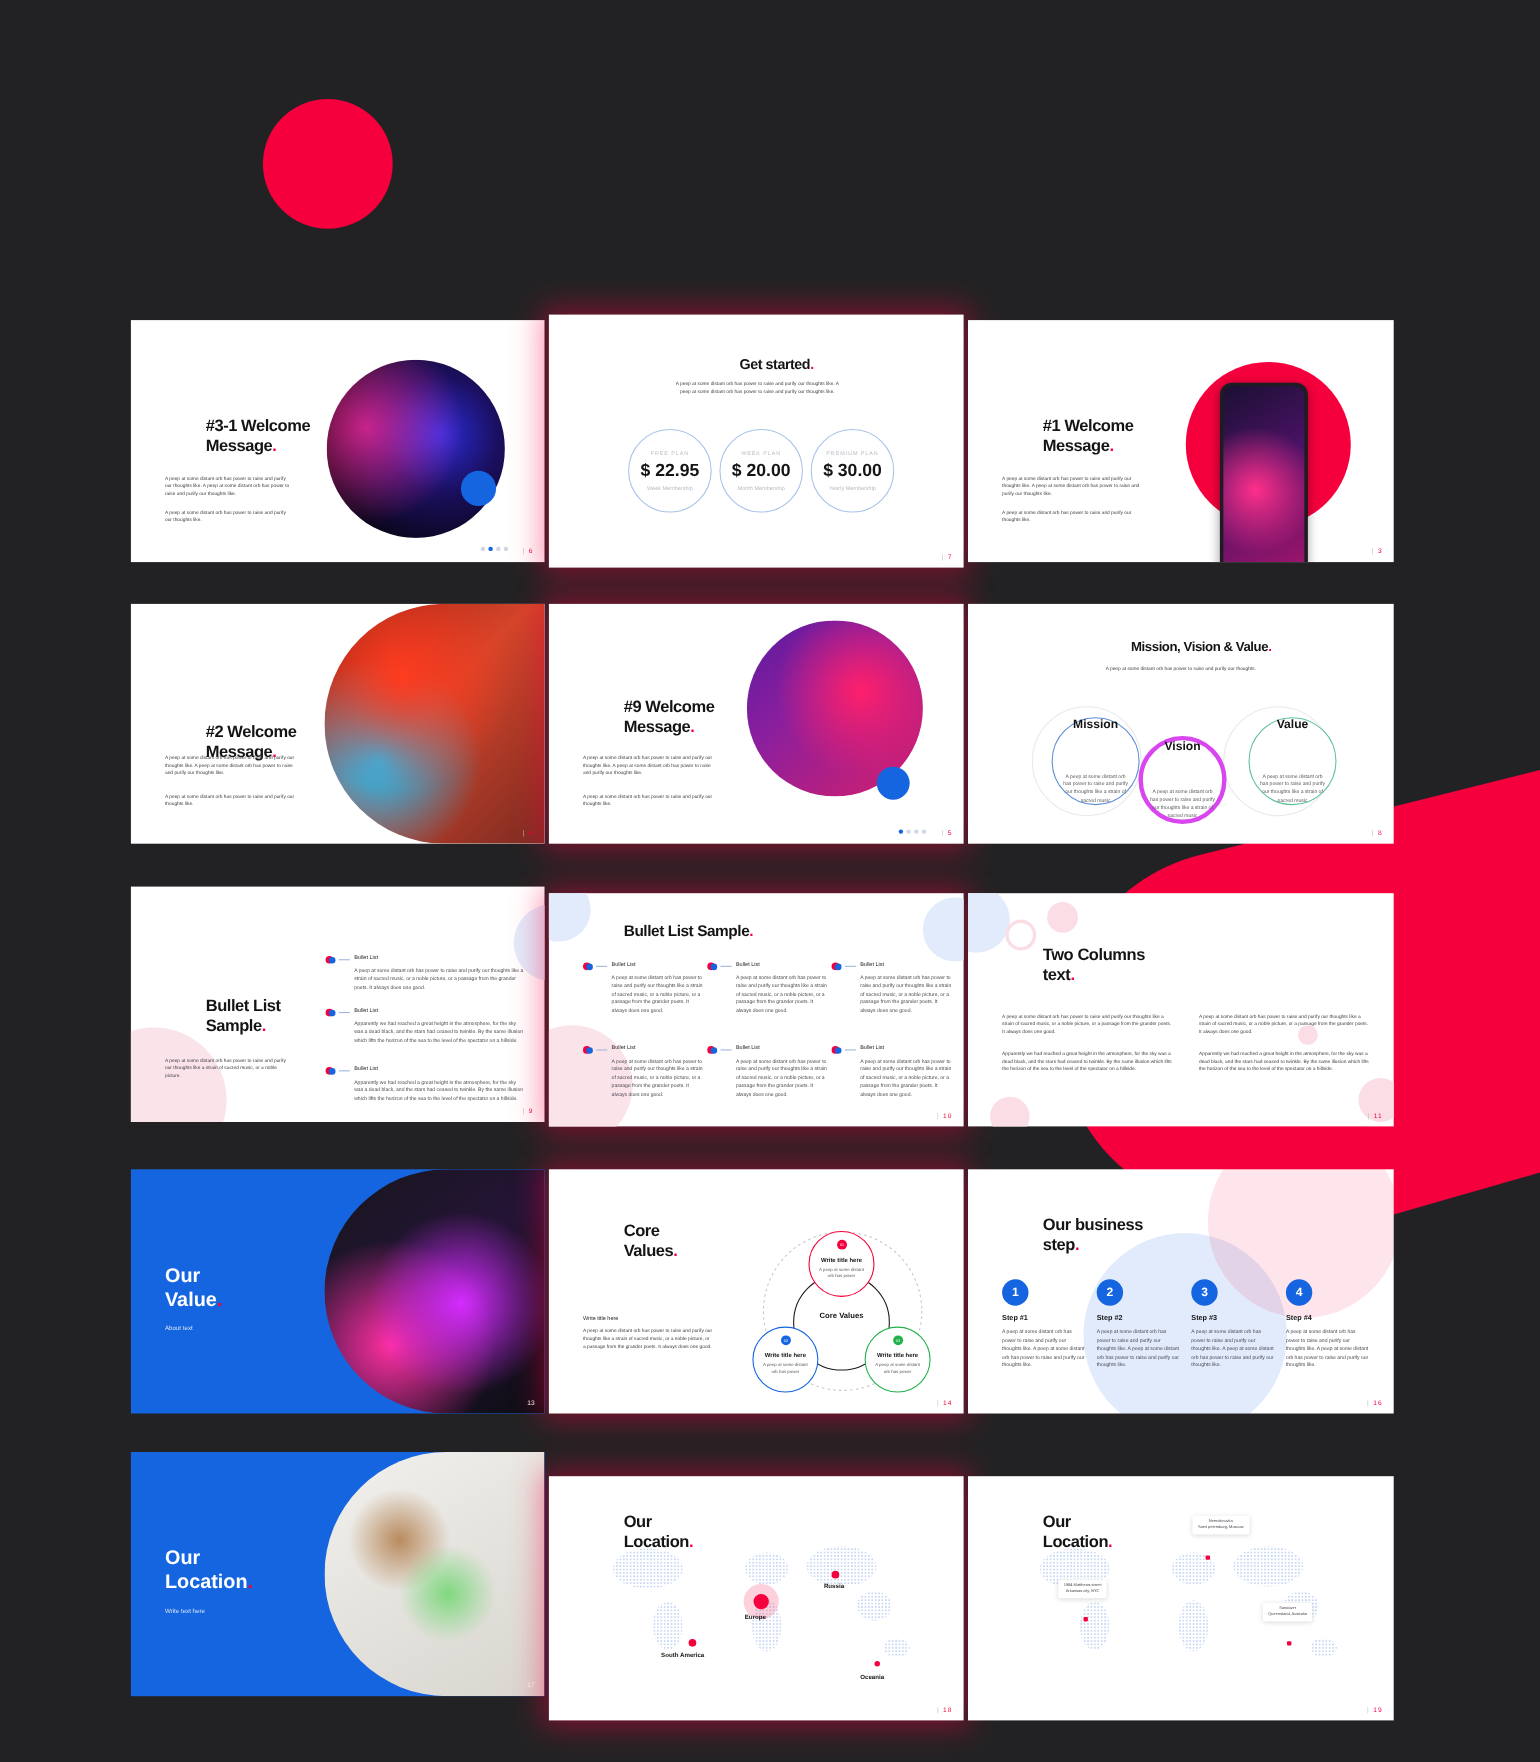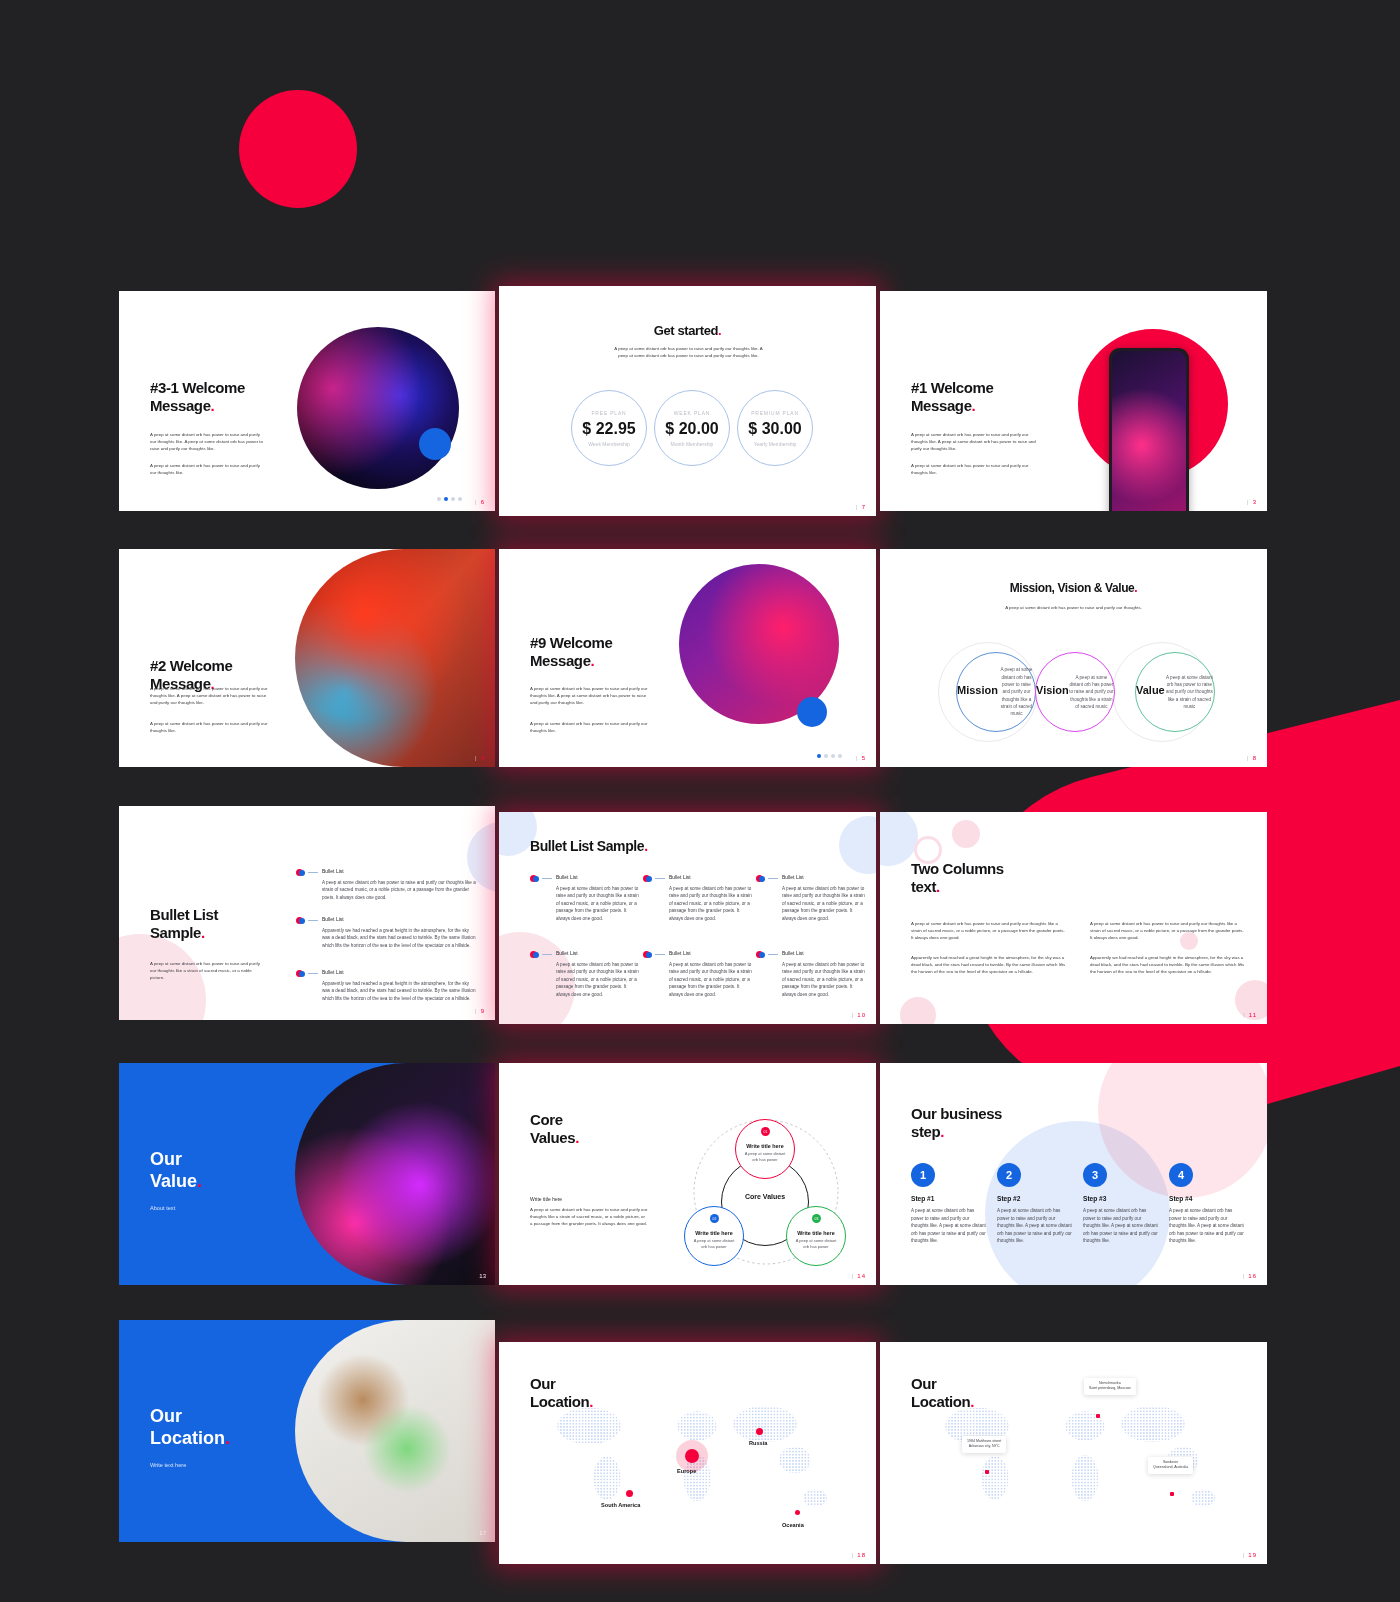--- a/index.html
+++ b/index.html
@@ -38,21 +38,21 @@
     font-size:66px; font-weight:700; color:#ffffff; letter-spacing:-1px;
     font-family:"Liberation Sans", sans-serif;
   }
   .logo-text .pd { color:#ffffff; }
   .slide {
     position:absolute; background:#ffffff; overflow:hidden;
   }
   .glow { box-shadow: 0 0 26px 6px rgba(245,0,61,0.45); }
 
   
-  .s-title { font-weight:700; color:#141416; letter-spacing:-0.4px; line-height:1.18; }
+  .s-title { font-weight:700; color:#141416; letter-spacing:-0.4px; line-height:1.18;padding-left:37px; }
   .s-title .d { color:#f5003d; }
   .s-body { color:#3b3b40; line-height:1.55; }
   .pg { position:absolute; right:10px; bottom:6px; font-size:6px; color:#f5003d; letter-spacing:1px;}
   .pg .bar { color:#bdbdc4; margin-right:3px;}
   .dots { position:absolute; display:flex; gap:3px; }
   .dots i { width:4px;height:4px;border-radius:50%;background:#cfd6e4; display:block;}
   .dots i.on { background:#1565e0; }
 
   
   .ph { border-radius:50%; position:absolute; }
@@ -75,21 +75,21 @@
   
   .price-c {
     position:absolute; border-radius:50%; border:1px solid #a9c3e8;
     display:flex; flex-direction:column; align-items:center; justify-content:center;
   }
   .price-plan { font-size:5px; color:#b9bcc4; letter-spacing:.8px; }
   .price-amt { font-size:16px; font-weight:700; color:#141416; margin:4px 0 3px; }
   .price-sub { font-size:5px; color:#b9bcc4; }
 
   
-  .mvv-c { position:absolute; border-radius:50%; display:flex; flex-direction:row;
+  .mvv-c { position:absolute; border-radius:50%; display:flex; flex-direction:column;
            align-items:center; justify-content:space-between; background:#fff; }
   .mvv-t { font-size:11px; font-weight:700; color:#141416; margin-bottom:5px;}
   .mvv-b { font-size:4.6px; color:#5a5a62; text-align:center; line-height:1.6; width:62px;}
   .mvv-arc { position:absolute; border-radius:50%; border:1px solid #e6e6ea; }
 
   
   .bl-dot { position:absolute; width:9px;height:7px; }
   .bl-dot::before{content:"";position:absolute;left:0;top:0;width:7px;height:7px;border-radius:50%;background:#f5003d;}
   .bl-dot::after{content:"";position:absolute;left:3px;top:0.5px;width:6px;height:6px;border-radius:50%;background:#1565e0;}
   .bl-line{position:absolute;height:1px;background:#9fb8dd;}
@@ -235,21 +235,21 @@
     <div class="s-title" style="position:absolute;left:0;right:0;top:32px;text-align:center;font-size:12px;">
       <span>Mission, Vision &amp; Value</span><span class="d">.</span>
     </div>
     <div class="s-body" style="position:absolute;left:0;right:0;top:56px;text-align:center;font-size:4.4px;">A peep at some distant orb has power to raise and purify our thoughts.</div>
     <div class="mvv-arc" style="left:58px;top:93px;width:100px;height:100px;border-color:#e9e9ee;"></div>
     <div class="mvv-arc" style="left:232px;top:93px;width:100px;height:100px;border-color:#e9e9ee;"></div>
     <div class="mvv-c" style="left:76px;top:103px;width:80px;height:80px;border:1px solid #5b8fd6;">
       <div class="mvv-t">Mission</div>
       <div class="mvv-b">A peep at some distant orb has power to raise and purify our thoughts like a strain of sacred music</div>
     </div>
-    <div class="mvv-c" style="left:155px;top:103px;width:80px;height:80px;border:1px solid #d946ef;">
+    <div class="mvv-c" style="left:155px;top:120px;width:80px;height:80px;border:4px solid #d946ef;">
       <div class="mvv-t">Vision</div>
       <div class="mvv-b">A peep at some distant orb has power to raise and purify our thoughts like a strain of sacred music</div>
     </div>
     <div class="mvv-c" style="left:255px;top:103px;width:80px;height:80px;border:1px solid #5fc39a;">
       <div class="mvv-t">Value</div>
       <div class="mvv-b">A peep at some distant orb has power to raise and purify our thoughts like a strain of sacred music</div>
     </div>
     <div class="pg"><span class="bar">|</span><span>8</span></div>
   </div>
 

